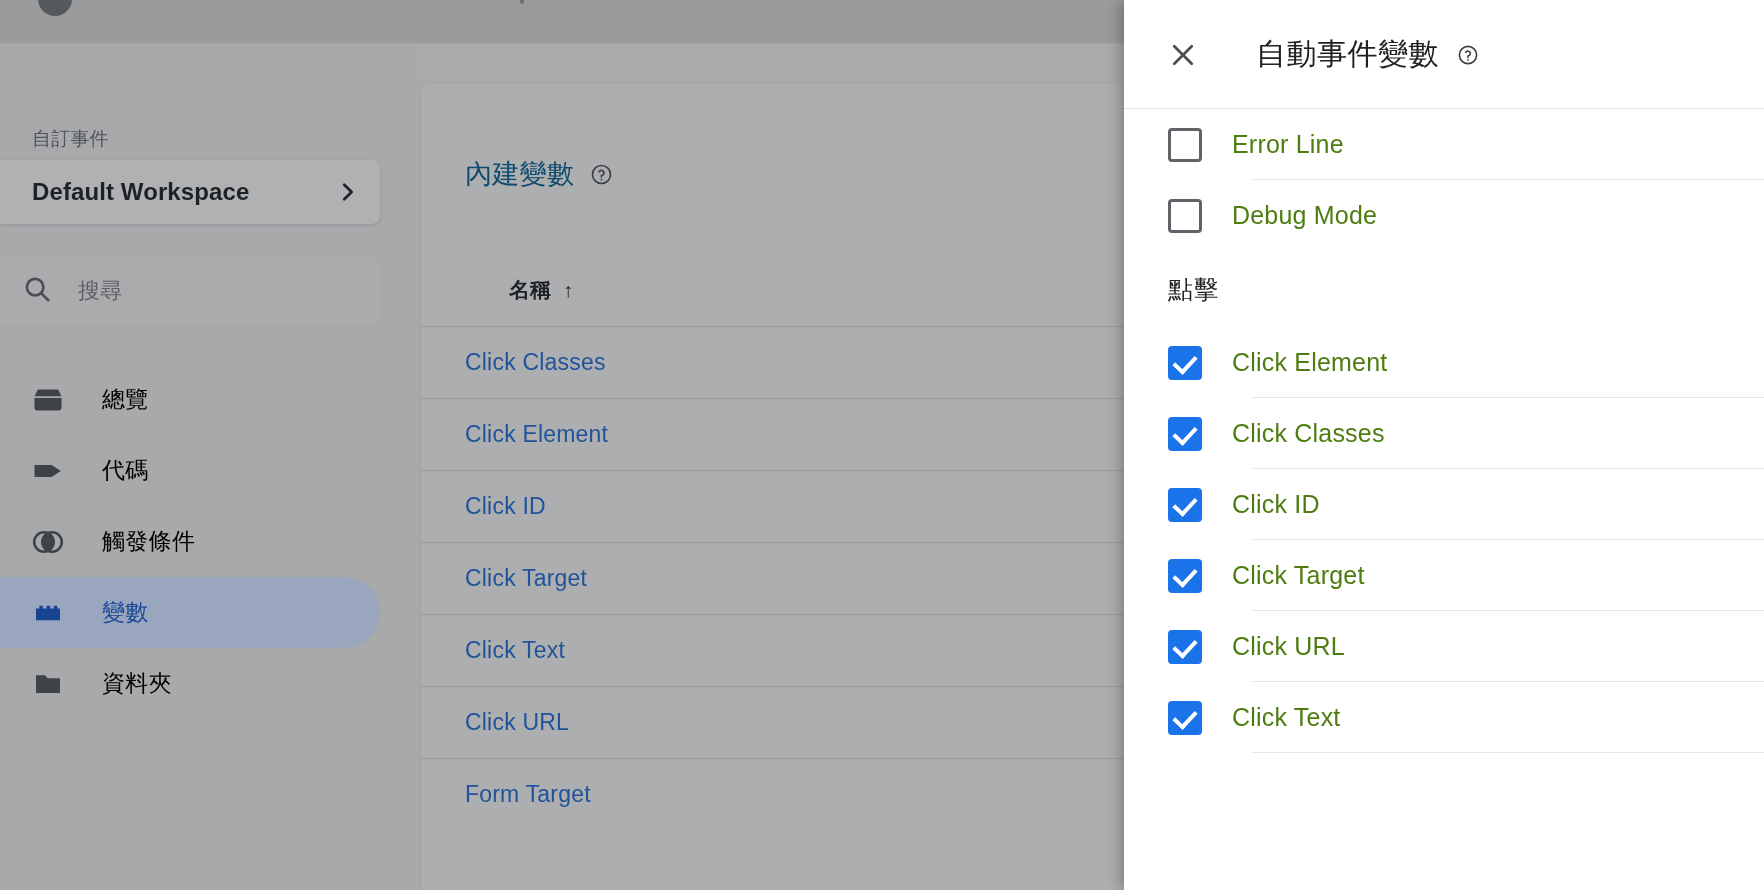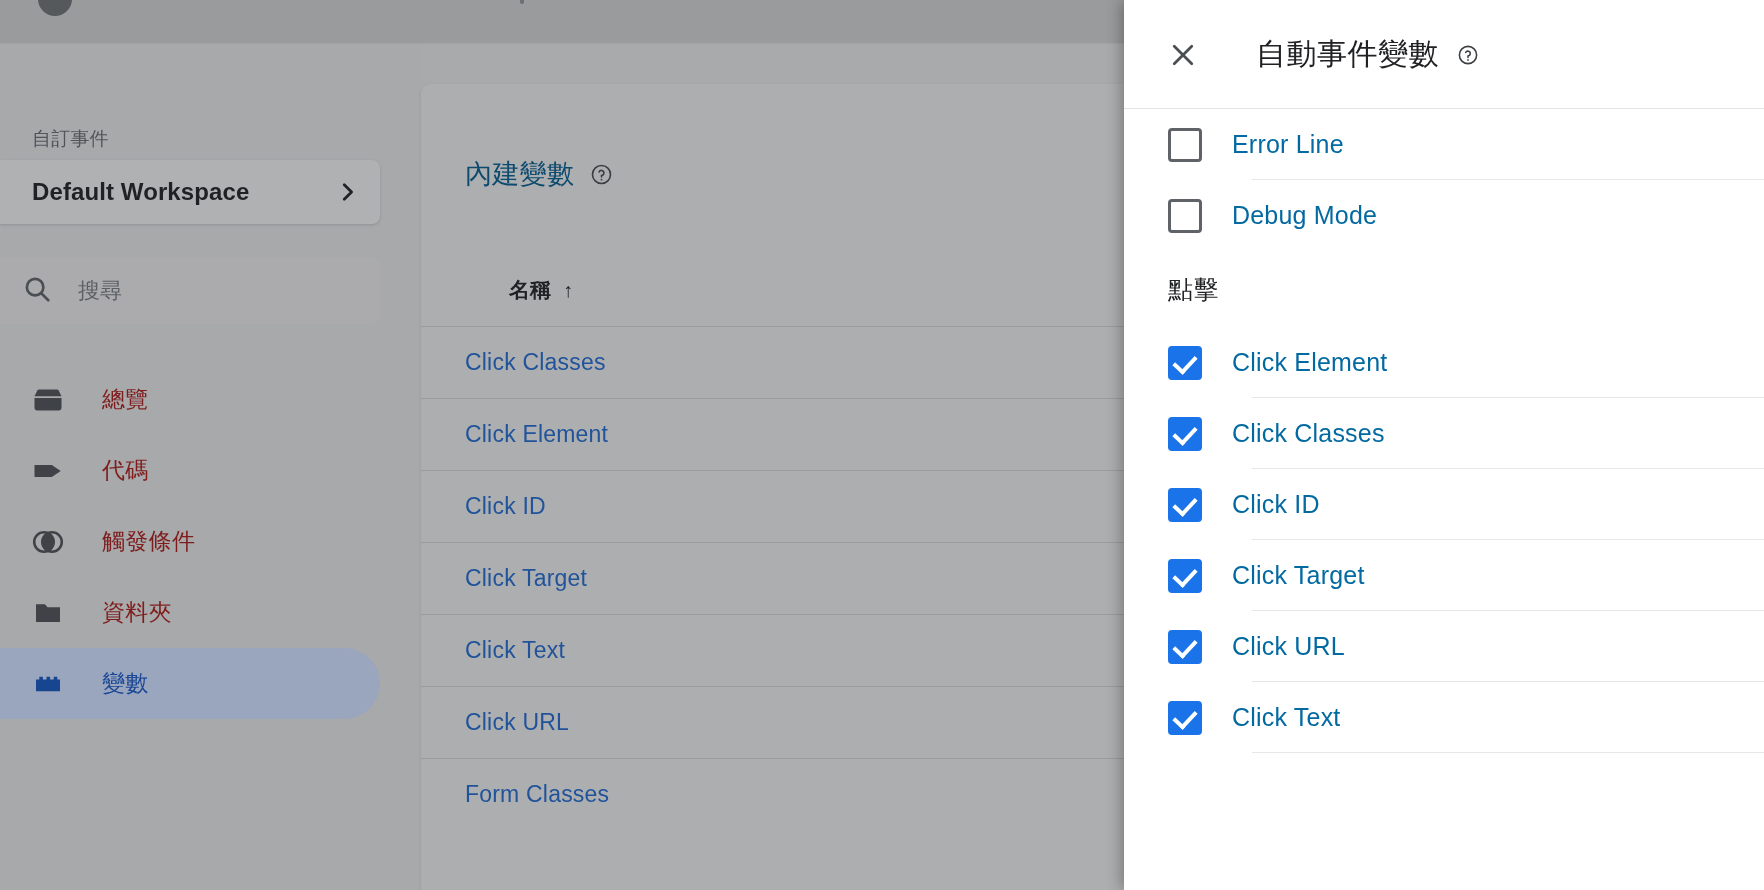--- a/index.html
+++ b/index.html
@@ -178,21 +178,21 @@
     flex: 0 0 auto;
     color: #3f4347;
     display: block;
   }
 
   .nav-item.active .nav-ico { color: #17458f; }
 
   .nav-label {
     margin-left: 36px;
     font-size: 23px;
-    color: #7f1d1d;
+    color: #000000;
     letter-spacing: 0.3px;
   }
 
   .nav-item.active .nav-label {
     color: #1b4796;
   }
 
   
   .content {
     position: absolute;
@@ -400,21 +400,21 @@
     width: 10px;
     height: 18px;
     border: solid #ffffff;
     border-width: 0 4px 4px 0;
     transform: rotate(43deg);
   }
 
   .chk-label {
     margin-left: 30px;
     font-size: 25px;
-    color: #0369a1;
+    color: #4d7c0f;
     letter-spacing: 0.2px;
   }
 
   .chk-divider {
     position: absolute;
     left: 128px;
     right: 0;
     bottom: 0;
     height: 1px;
     background: #e6e7e9;
@@ -493,36 +493,36 @@
           <span>
             <svg class="nav-ico" viewBox="0 0 24 24" fill="none" stroke="currentColor" stroke-width="1.7">
               <circle cx="9.3" cy="12" r="6.5"></circle>
               <circle cx="14.7" cy="12" r="6.5"></circle>
               <path d="M12 5.9 A6.5 6.5 0 0 1 12 18.1 A6.5 6.5 0 0 1 12 5.9 Z" fill="currentColor" stroke="none"></path>
             </svg>
           </span>
           <span class="nav-label">觸發條件</span>
         </div>
 
+        <div class="nav-item active">
+          <span>
+            <svg class="nav-ico" viewBox="0 0 24 24" fill="currentColor">
+              <path d="M4 9 L6.2 9 L6.2 7.2 L8.6 7.2 L8.6 9 L11 9 L11 7.2 L13.4 7.2 L13.4 9 L15.8 9 L15.8 7.2 L18.2 7.2 L18.2 9 L20 9 L20 16.8 L4 16.8 Z"></path>
+            </svg>
+          </span>
+          <span class="nav-label">變數</span>
+        </div>
+
         <div class="nav-item">
           <span>
             <svg class="nav-ico" viewBox="0 0 24 24" fill="currentColor">
               <path d="M4 6.2 L10 6.2 L11.7 8.2 L20 8.2 L20 18 L4 18 Z"></path>
             </svg>
           </span>
           <span class="nav-label">資料夾</span>
-        </div>
-
-        <div class="nav-item active">
-          <span>
-            <svg class="nav-ico" viewBox="0 0 24 24" fill="currentColor">
-              <path d="M4 9 L6.2 9 L6.2 7.2 L8.6 7.2 L8.6 9 L11 9 L11 7.2 L13.4 7.2 L13.4 9 L15.8 9 L15.8 7.2 L18.2 7.2 L18.2 9 L20 9 L20 16.8 L4 16.8 Z"></path>
-            </svg>
-          </span>
-          <span class="nav-label">變數</span>
         </div>
 
 
       </div>
     </div>
 
     <div class="content">
       <div class="card">
 
         <div class="card-title-row">
@@ -571,21 +571,21 @@
             <span class="row-type">自動事件變數</span>
           </div>
 
           <div class="row">
             <span class="row-name">Click URL</span>
             <span class="row-type">資料層變數</span>
           </div>
 
 
           <div class="row">
-            <span class="row-name">Form Classes</span>
+            <span class="row-name">Form Target</span>
             <span class="row-type">資料層變數</span>
           </div>
 
         </div>
       </div>
     </div>
   </div>
 
   <div class="panel">
 

